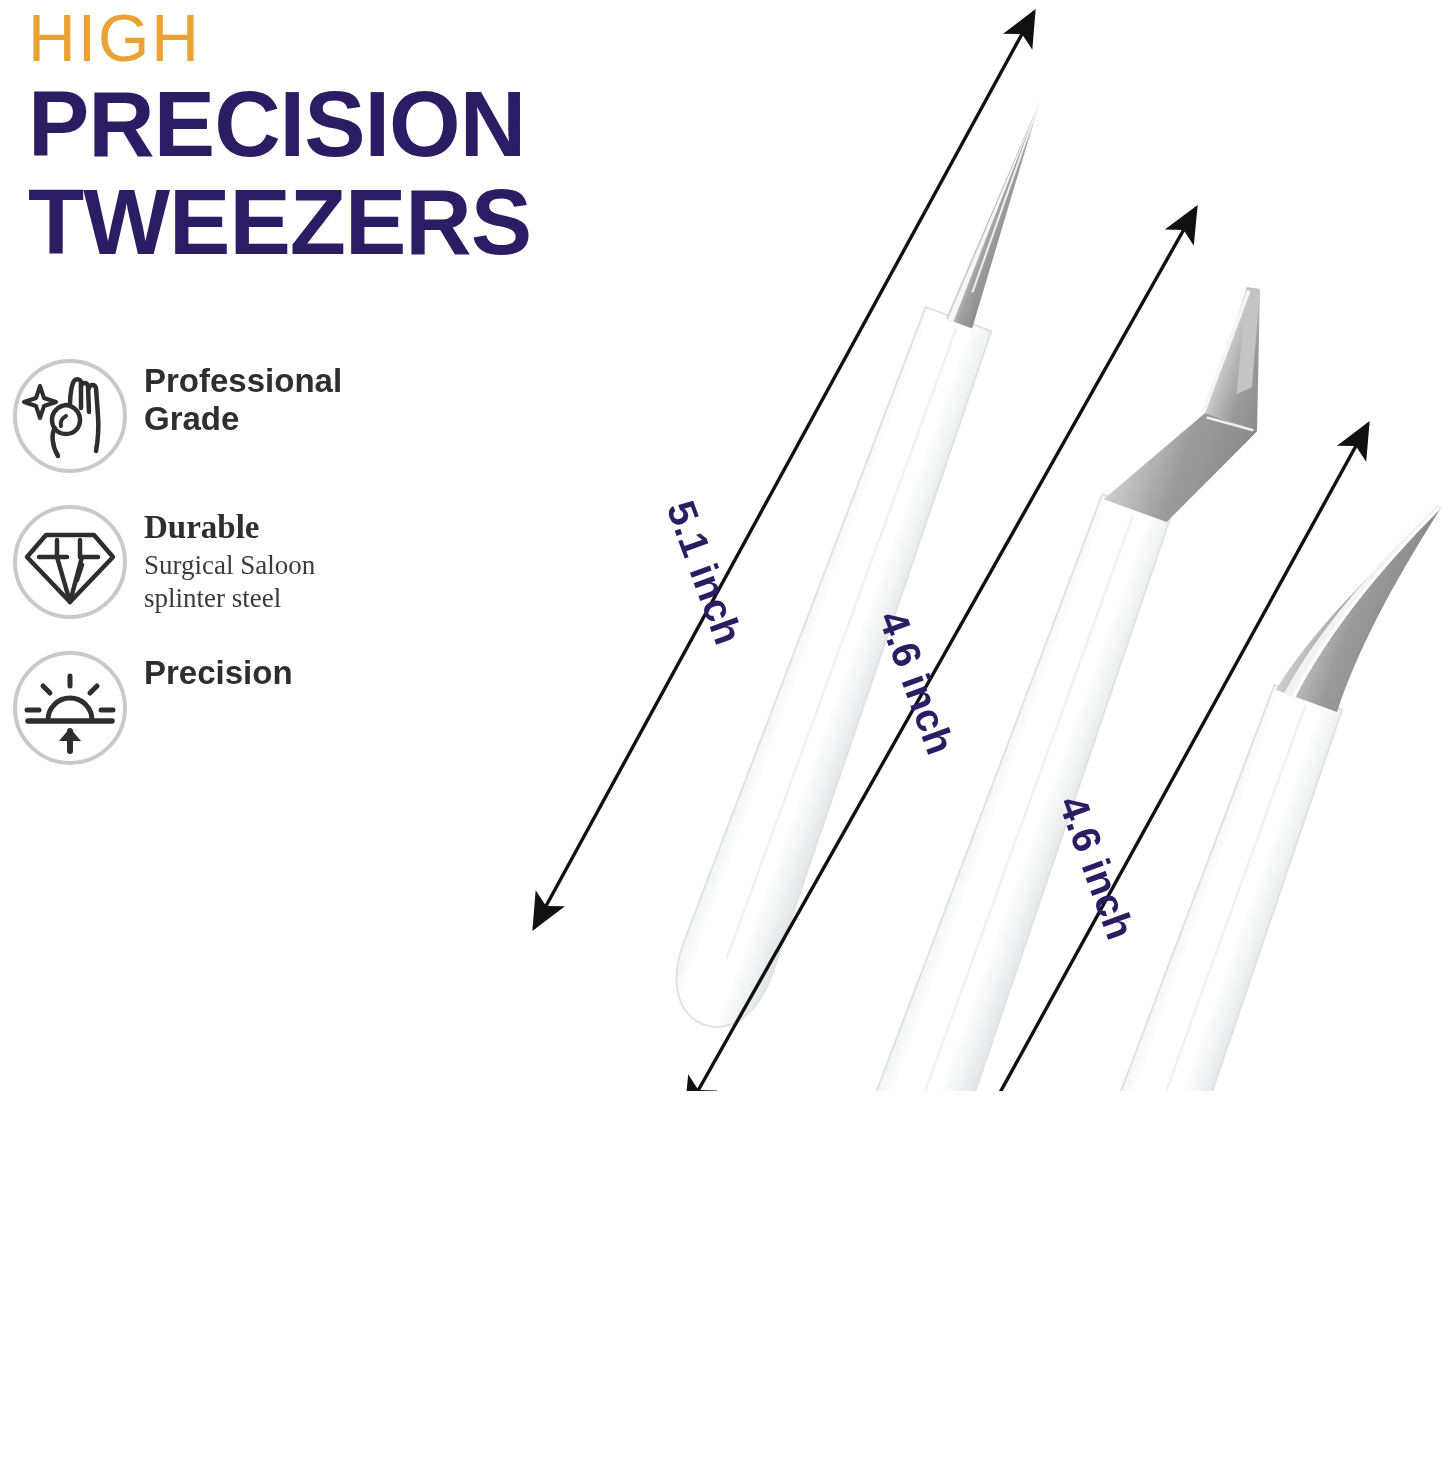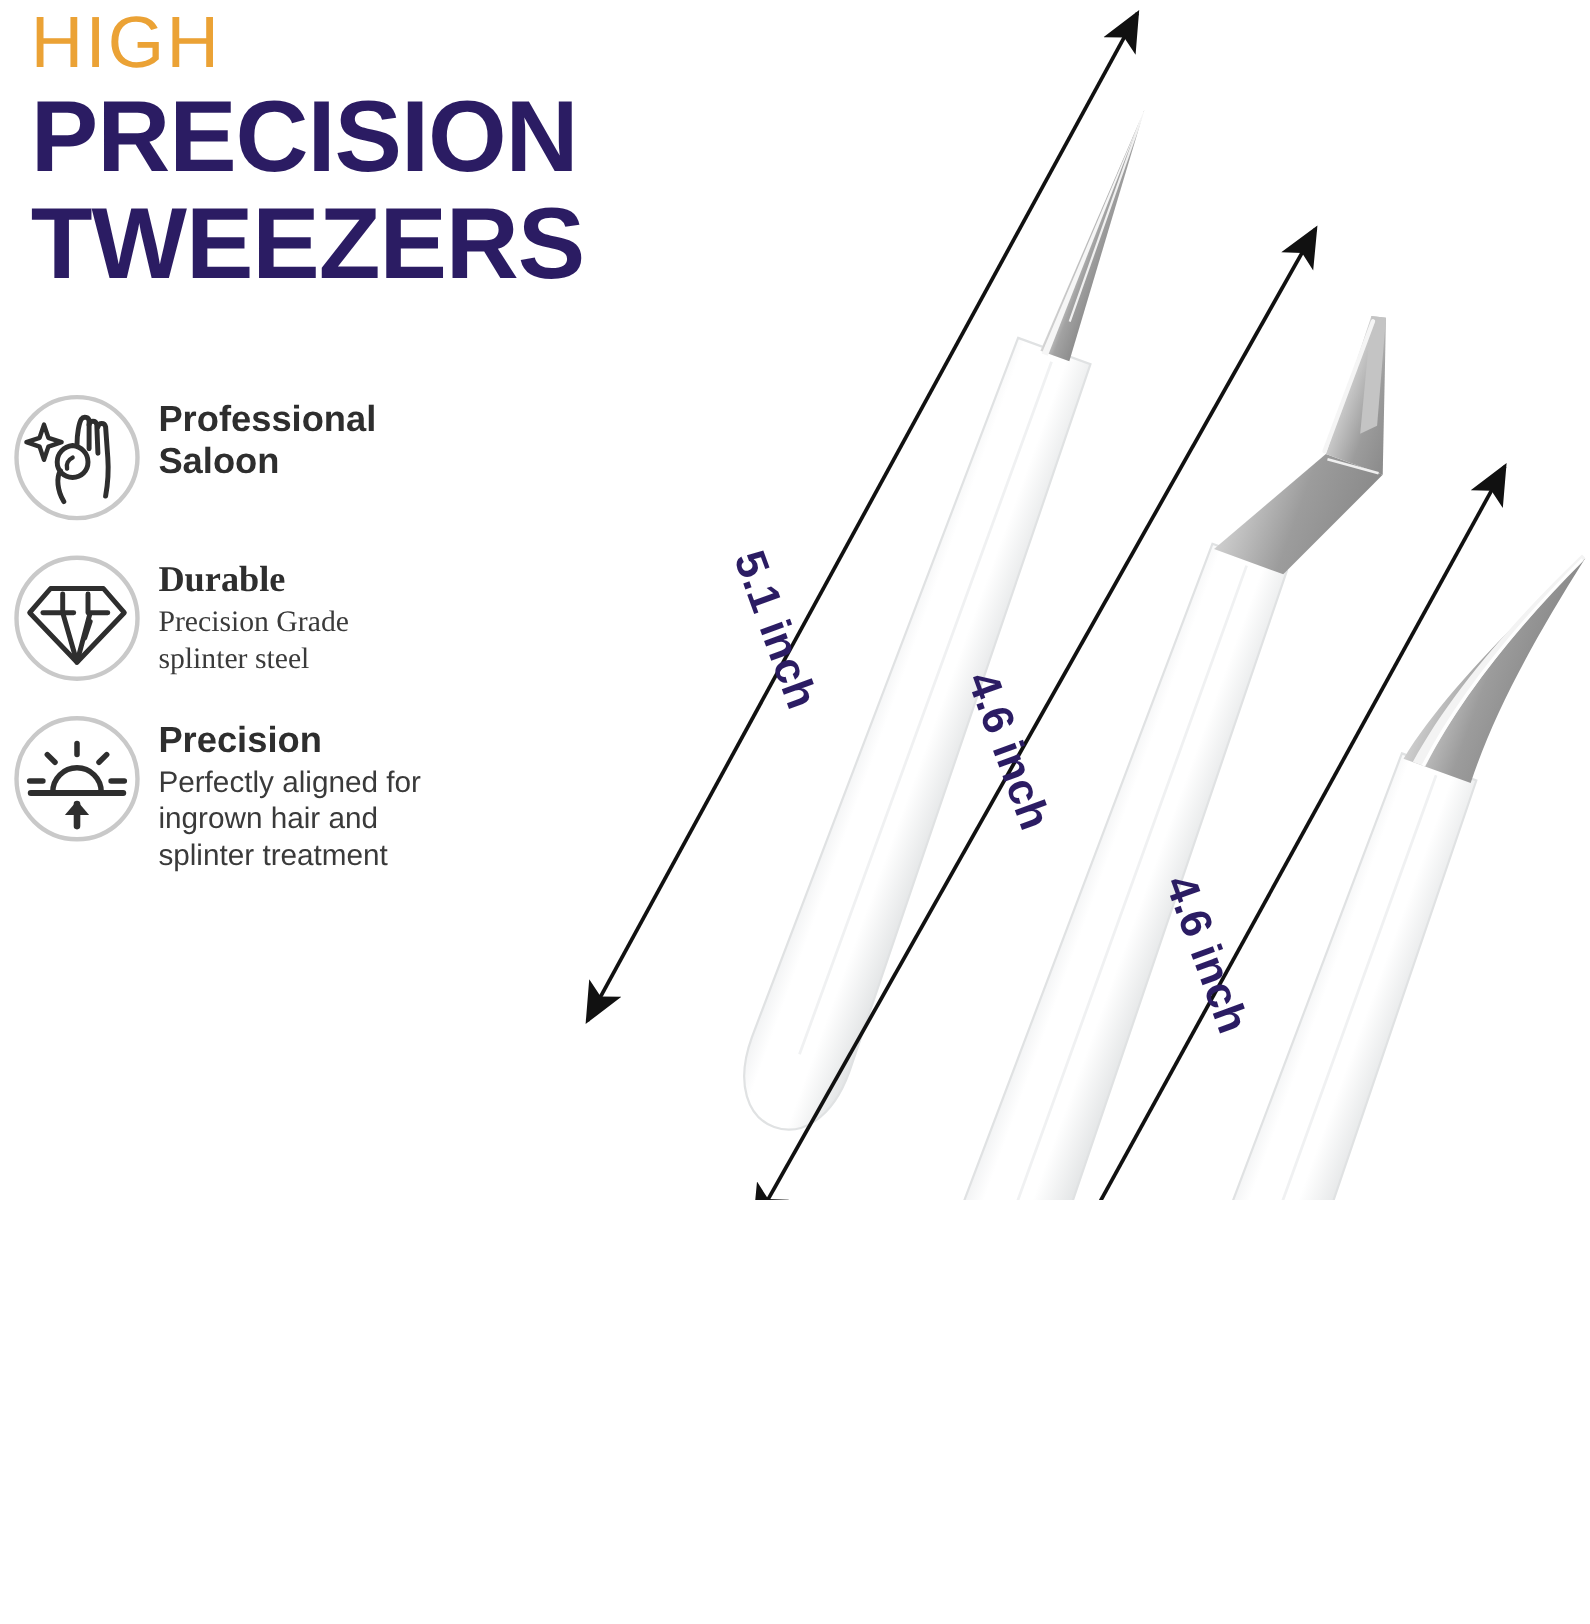--- a/index.html
+++ b/index.html
@@ -87,41 +87,41 @@
           <path d="M71 30 C72 26 77 26 78 30 L79 56" fill="none" stroke="#2e2e2e" stroke-width="4.5" stroke-linecap="round" stroke-linejoin="round"></path>
           <path d="M79 32 C80 28 85 28 86 32 L88 60 C89 74 88 84 86 95" fill="none" stroke="#2e2e2e" stroke-width="4.5" stroke-linecap="round" stroke-linejoin="round"></path>
 
           <path d="M45 72 C41 78 42 90 48 100" fill="none" stroke="#2e2e2e" stroke-width="4.5" stroke-linecap="round"></path>
           <path d="M56 60 C52 62 50 66 51 70" fill="none" stroke="#2e2e2e" stroke-width="4" stroke-linecap="round"></path>
         </svg>
       </div>
       <div class="feat-text">
         <div class="feat-title">
           <span>Professional</span><br>
-          <span>Saloon</span>
+          <span>Grade</span>
         </div>
       </div>
     </div>
 
     <div class="feature f2">
       <div class="feat-icon">
         <svg viewBox="0 0 120 120" xmlns="http://www.w3.org/2000/svg">
           <circle cx="60" cy="60" r="55" fill="none" stroke="#c9c9c9" stroke-width="4"></circle>
           <path d="M36 33 L84 33 L103 55 L60 100 L17 55 Z" fill="none" stroke="#2e2e2e" stroke-width="4.5" stroke-linejoin="round"></path>
           <path d="M47 38 L47 55" fill="none" stroke="#2e2e2e" stroke-width="4.5" stroke-linecap="round"></path>
           <path d="M29 55 L57 55" fill="none" stroke="#2e2e2e" stroke-width="4.5" stroke-linecap="round"></path>
           <path d="M70 38 L70 55 L88 55" fill="none" stroke="#2e2e2e" stroke-width="4.5" stroke-linecap="round" stroke-linejoin="round"></path>
           <path d="M47 55 L60 100 L72 55" fill="none" stroke="#2e2e2e" stroke-width="4.5" stroke-linejoin="round"></path>
           <path d="M72 63 L67 78" fill="none" stroke="#2e2e2e" stroke-width="4.5" stroke-linecap="round"></path>
         </svg>
       </div>
       <div class="feat-text">
         <div class="feat-title">Durable</div>
         <div class="feat-sub">
-          <span>Precision Grade</span><br>
+          <span>Surgical Saloon</span><br>
           <span>splinter steel</span>
         </div>
       </div>
     </div>
 
     <div class="feature f3">
       <div class="feat-icon">
         <svg viewBox="0 0 120 120" xmlns="http://www.w3.org/2000/svg">
           <circle cx="60" cy="60" r="55" fill="none" stroke="#c9c9c9" stroke-width="4"></circle>
 
@@ -134,25 +134,20 @@
           <path d="M87 38 L80 45" fill="none" stroke="#2e2e2e" stroke-width="5" stroke-linecap="round"></path>
           <path d="M17 62 L29 62" fill="none" stroke="#2e2e2e" stroke-width="5" stroke-linecap="round"></path>
           <path d="M91 62 L103 62" fill="none" stroke="#2e2e2e" stroke-width="5" stroke-linecap="round"></path>
 
           <path d="M60 103 L60 83" fill="none" stroke="#2e2e2e" stroke-width="6" stroke-linecap="round"></path>
           <path d="M60 80 L71 93 L49 93 Z" fill="#2e2e2e"></path>
         </svg>
       </div>
       <div class="feat-text">
         <div class="feat-title">Precision</div>
-        <div class="feat-sub">
-          <span>Perfectly aligned for</span><br>
-          <span>ingrown hair and</span><br>
-          <span>splinter treatment</span>
-        </div>
       </div>
     </div>
 
   </div>
 
   <div class="product">
     <svg viewBox="0 0 1445 1476" xmlns="http://www.w3.org/2000/svg">
       <defs>
         <linearGradient id="bodyGrad" x1="0" y1="0" x2="1" y2="0">
           <stop offset="0%" stop-color="#f2f3f4"></stop>

